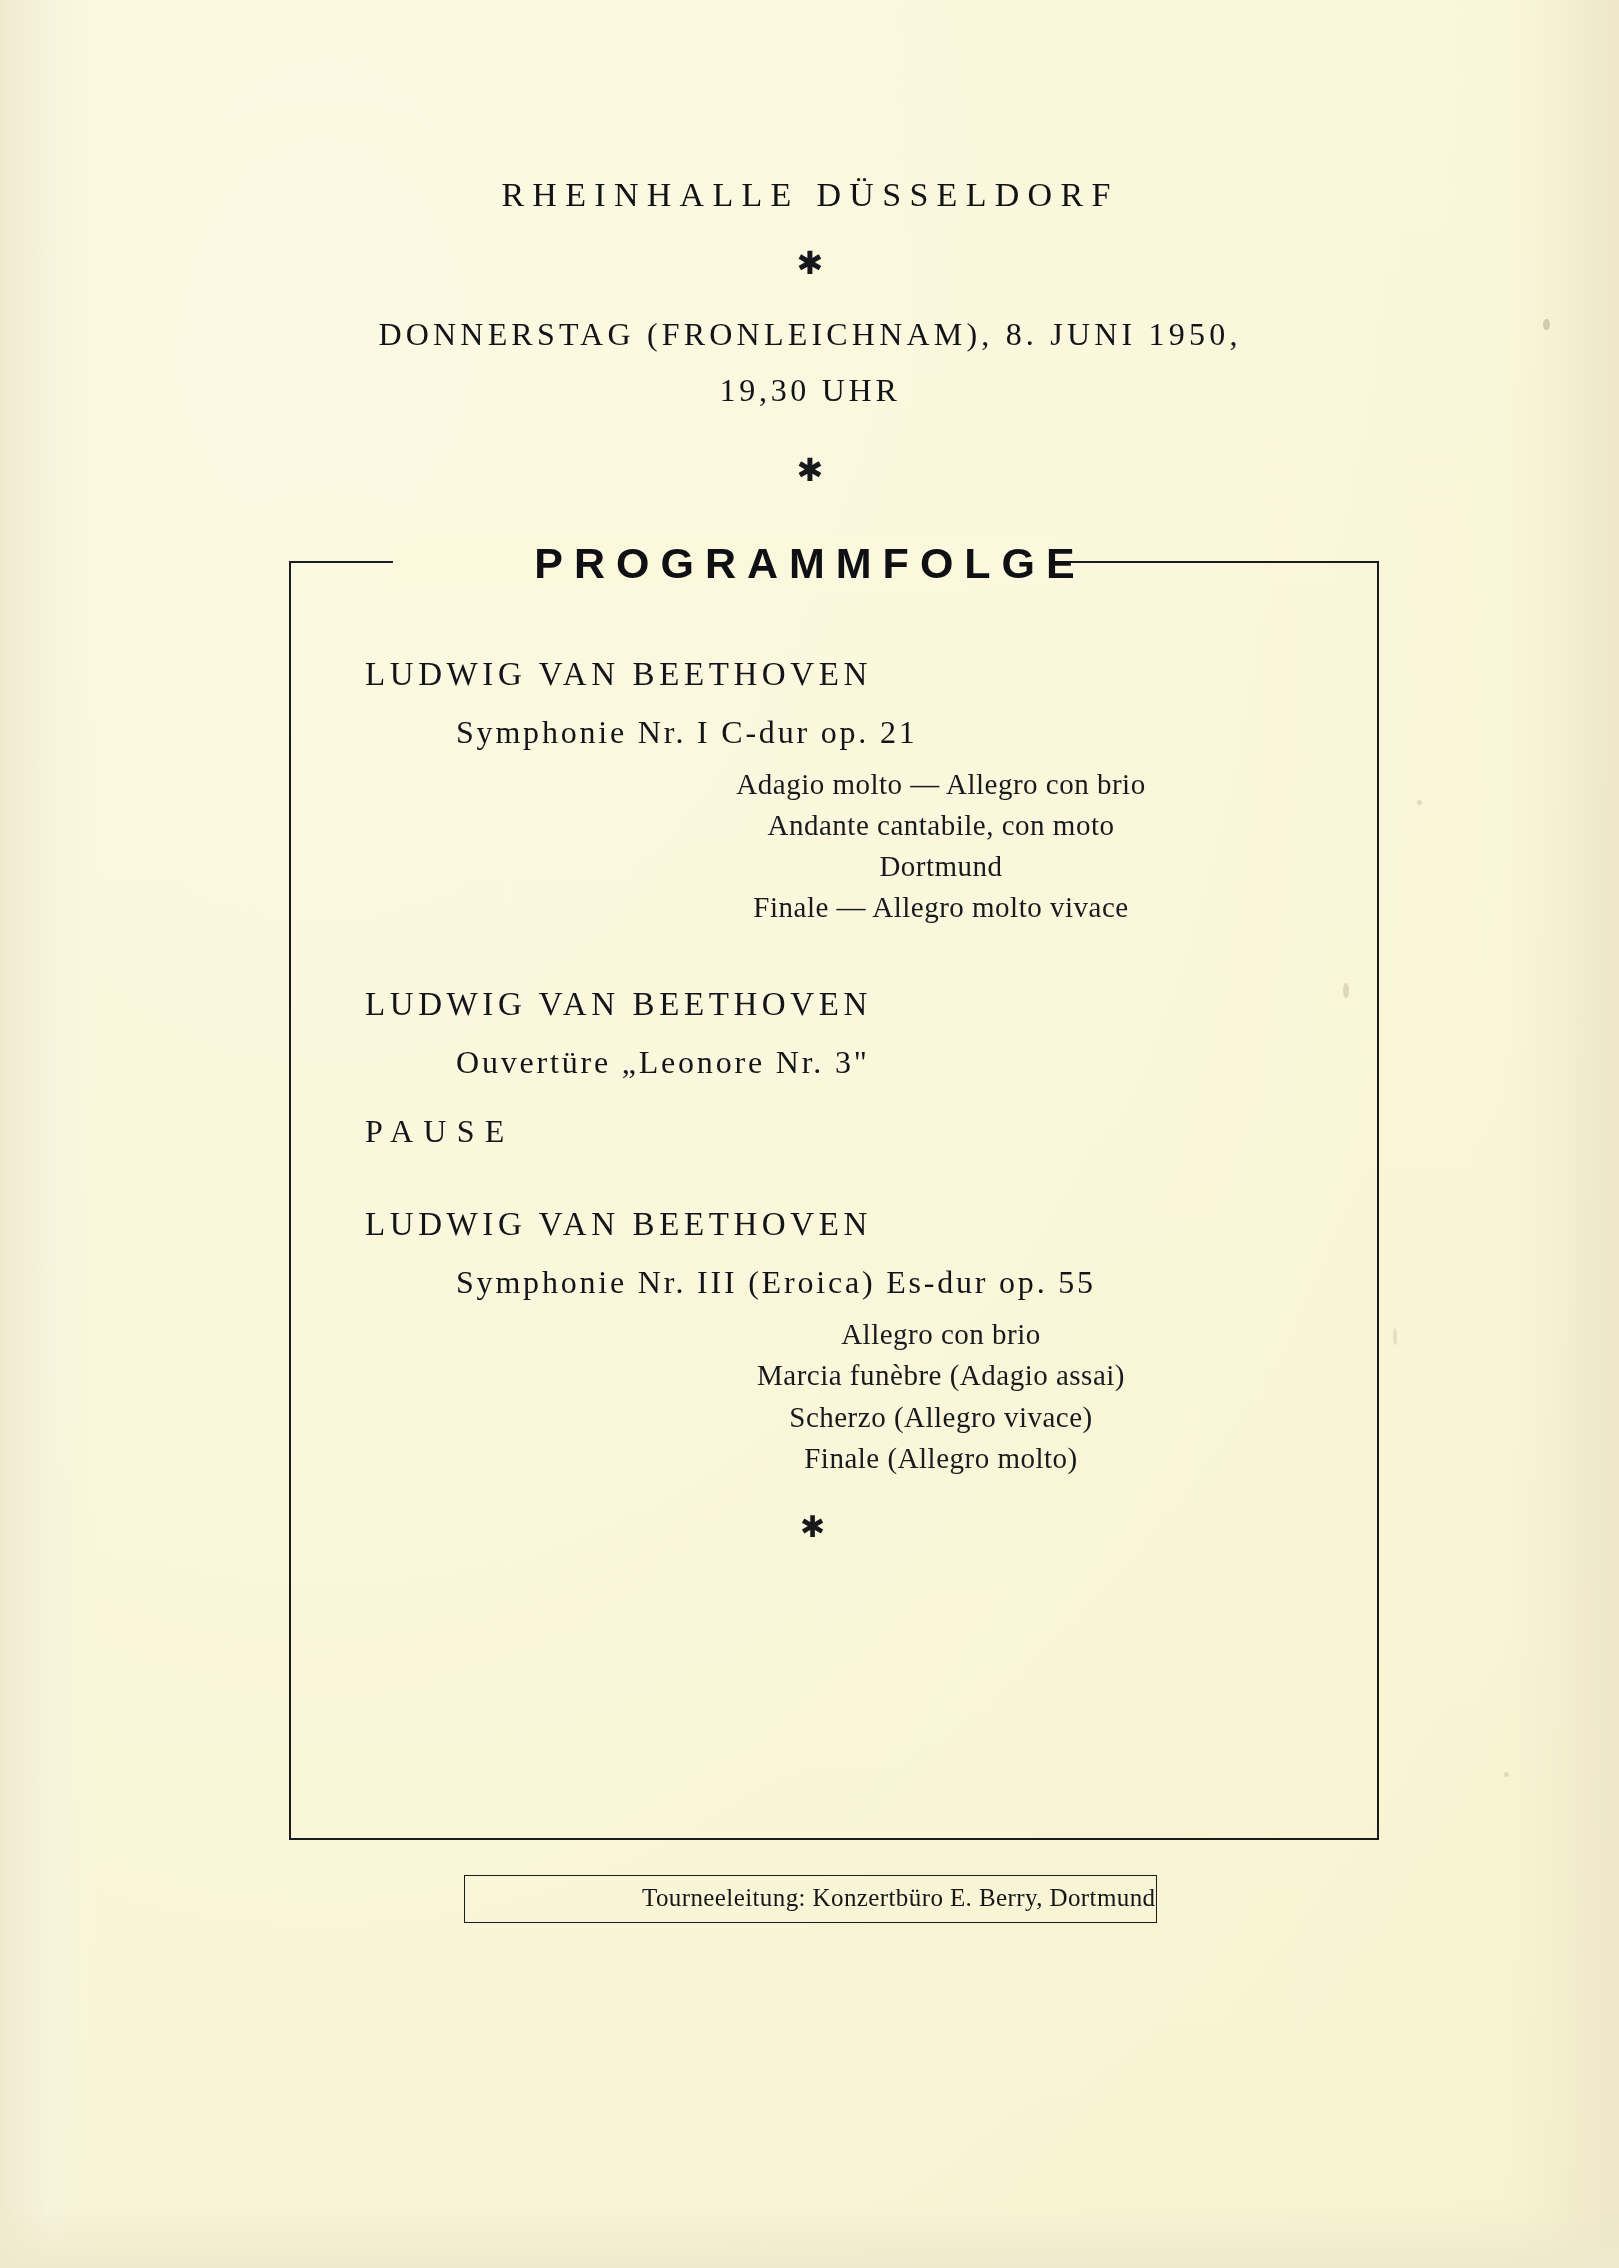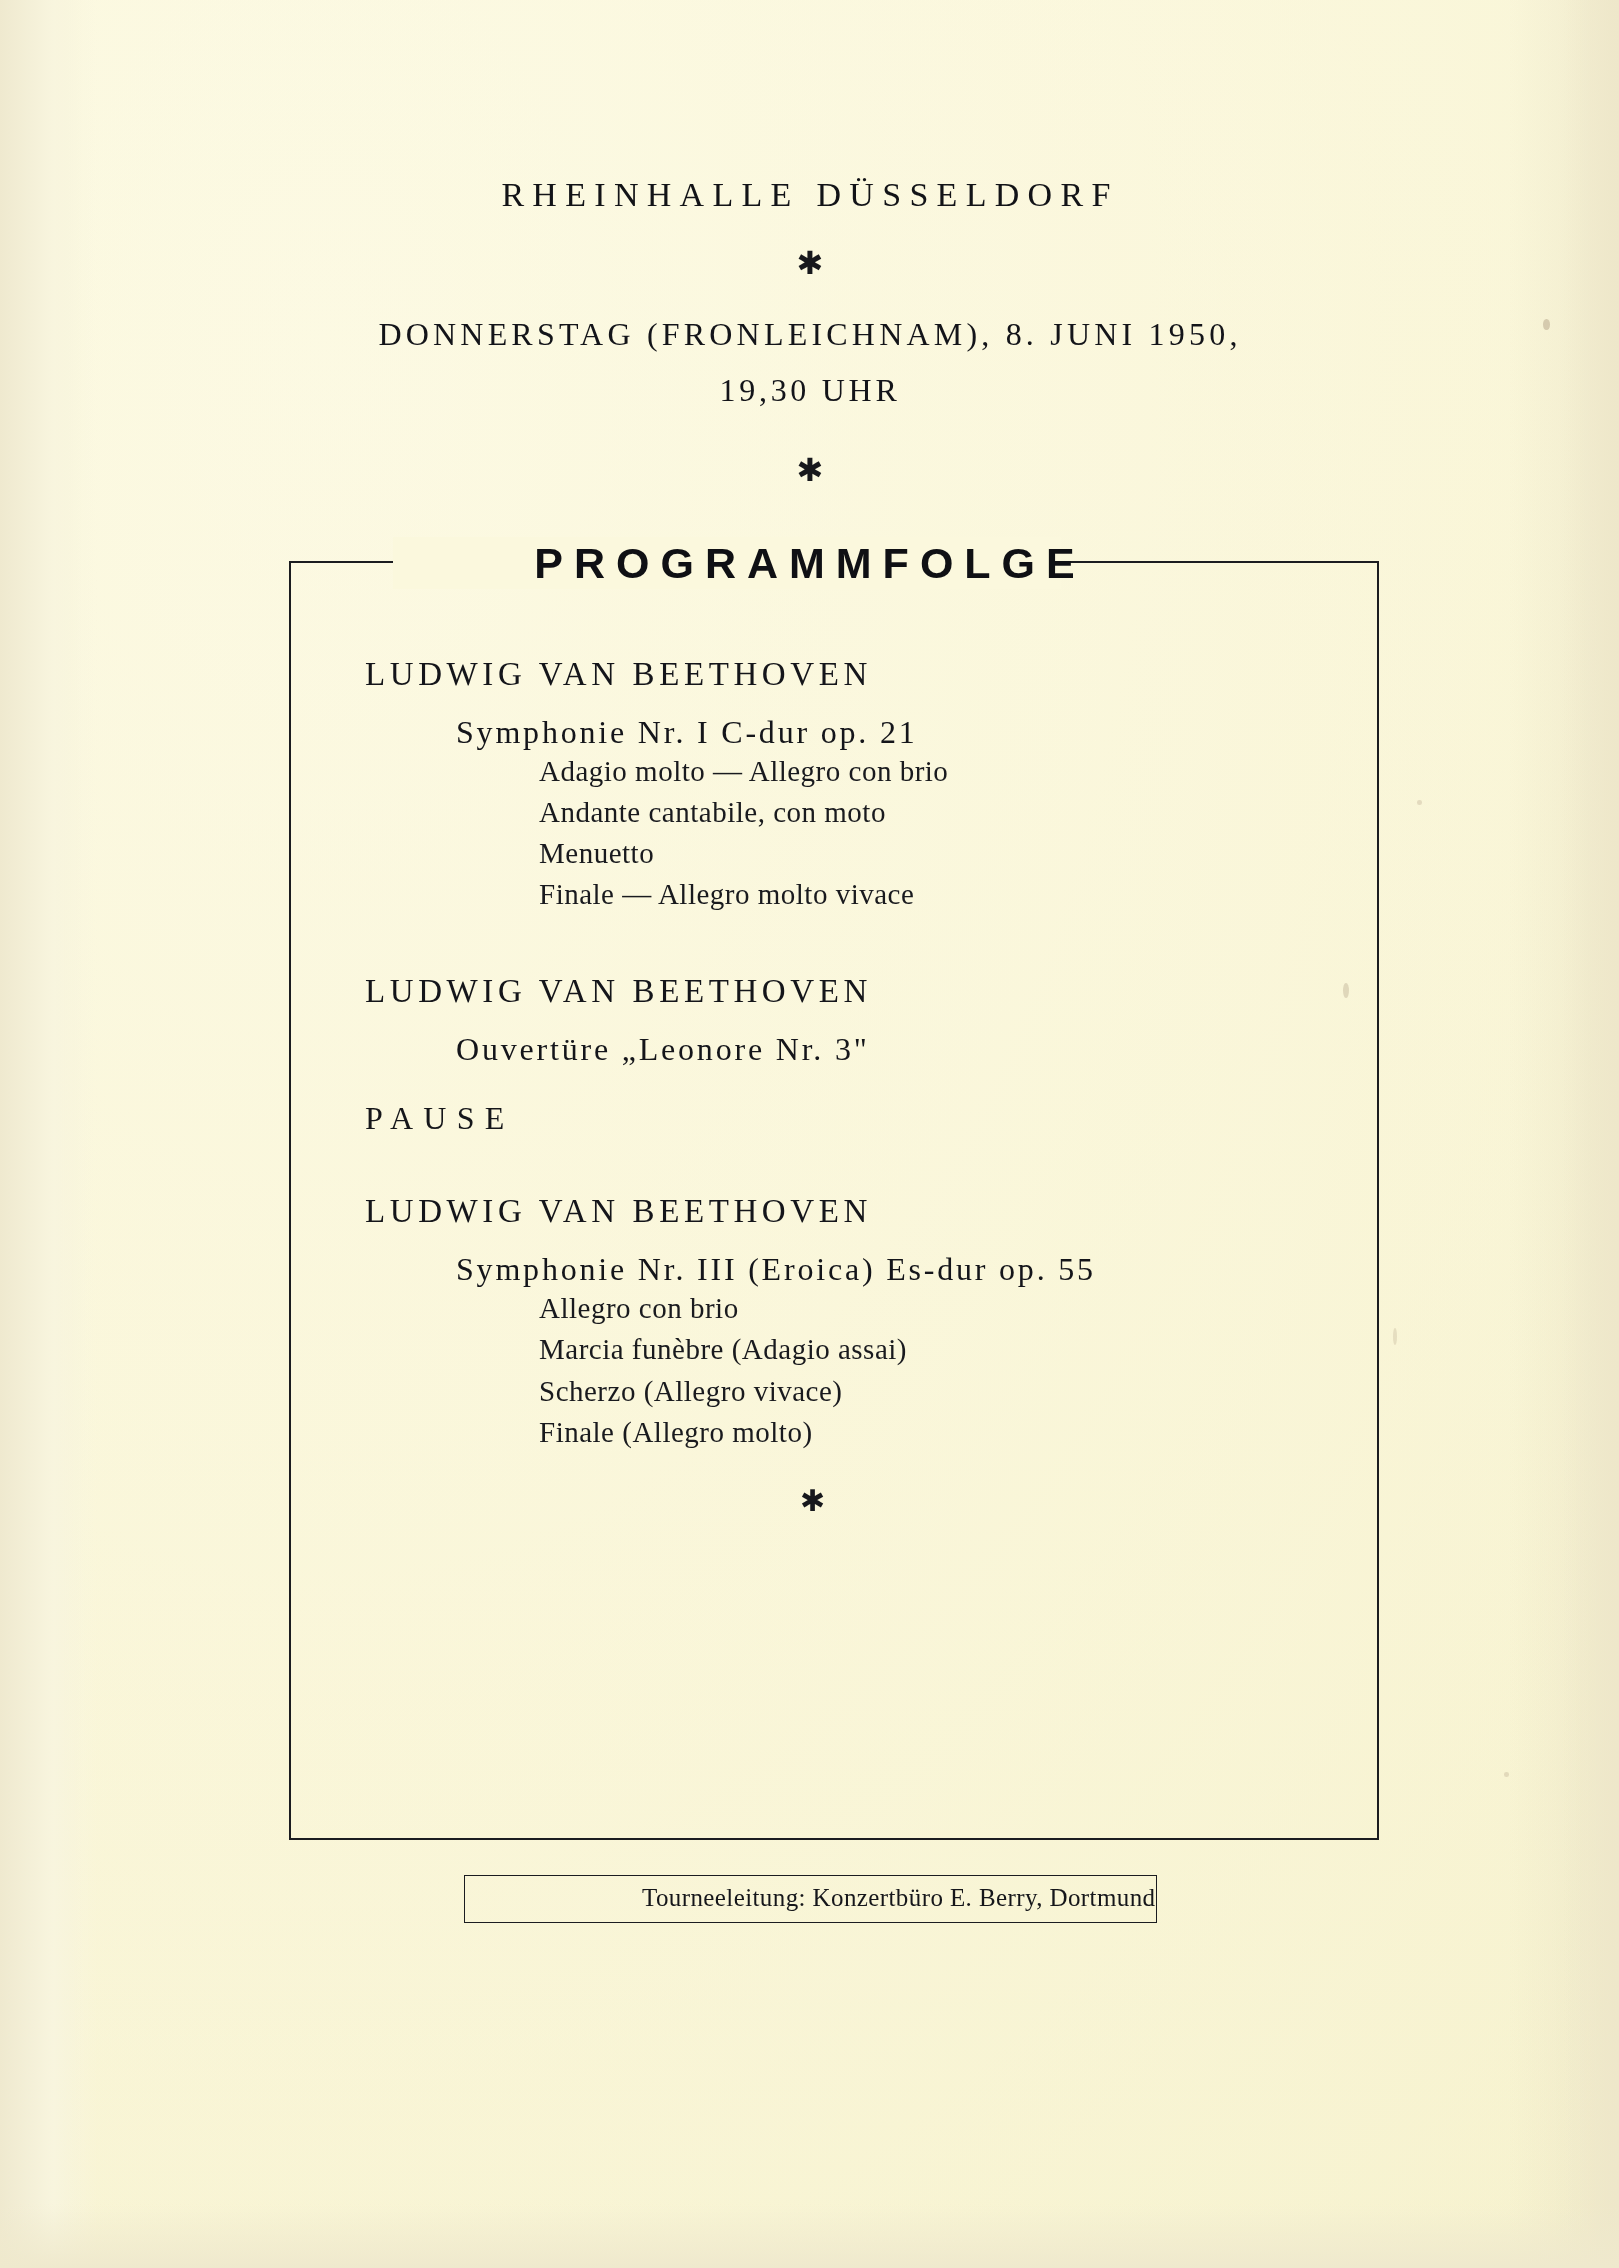--- a/index.html
+++ b/index.html
@@ -147,21 +147,23 @@
     color: #14151a;
   }
   .piece {
     margin-top: 21px;
     margin-left: 91px;
     font-size: 32px;
     letter-spacing: 2.8px;
     color: #14151a;
   }
   .movements {
+    margin-top: 13px;
     margin-left: 174px;
+    text-align: center;
   }
   .movement {
     font-size: 29px;
     letter-spacing: 0.5px;
     line-height: 1.42;
     color: #191a1e;
   }
 
   .pause {
     text-align: left;
@@ -234,21 +236,21 @@
       <div class="frame-title">PROGRAMMFOLGE</div>
 
       <div class="program">
 
         <div class="work">
           <div class="composer">LUDWIG VAN BEETHOVEN</div>
           <div class="piece">Symphonie Nr. I C-dur op. 21</div>
           <div class="movements">
             <div class="movement">Adagio molto — Allegro con brio</div>
             <div class="movement">Andante cantabile, con moto</div>
-            <div class="movement">Menuetto</div>
+            <div class="movement">Dortmund</div>
             <div class="movement">Finale — Allegro molto vivace</div>
           </div>
         </div>
 
         <div class="work" style="margin-bottom:32px;">
           <div class="composer">LUDWIG VAN BEETHOVEN</div>
           <div class="piece">Ouvertüre „Leonore Nr. 3"</div>
         </div>
 
         <div class="pause">PAUSE</div>

